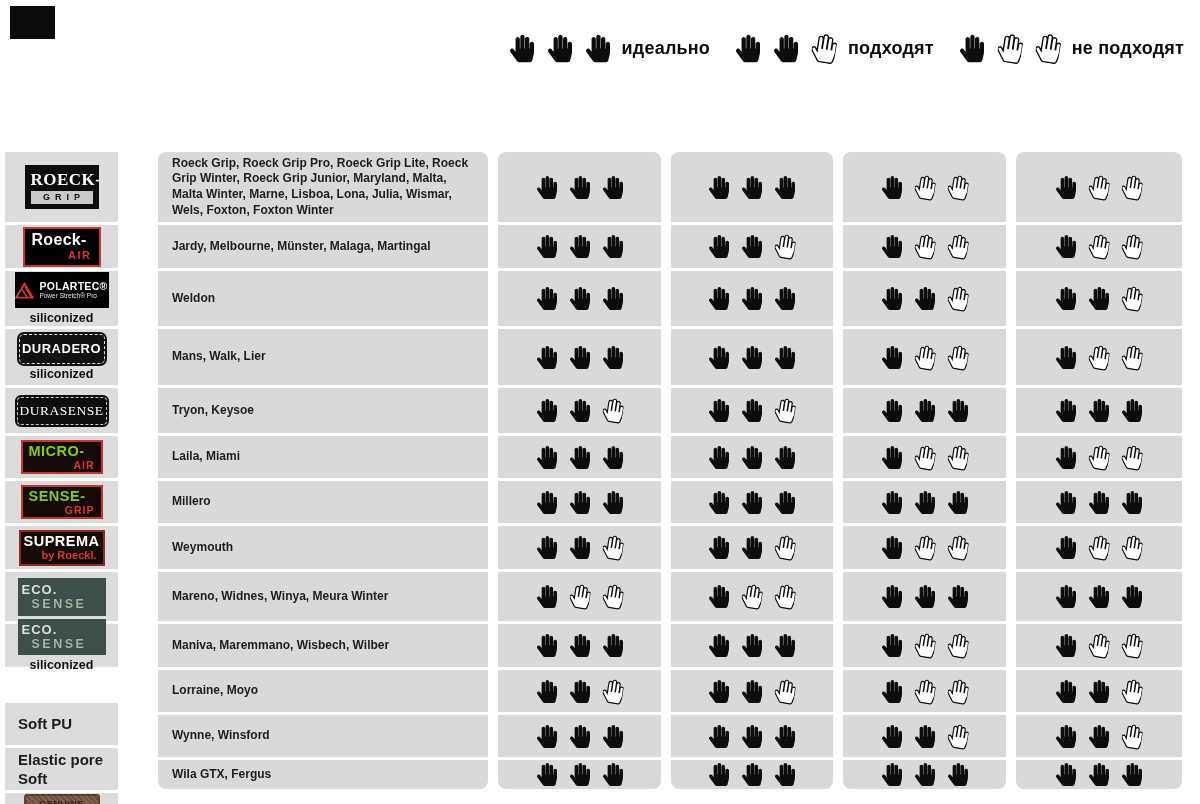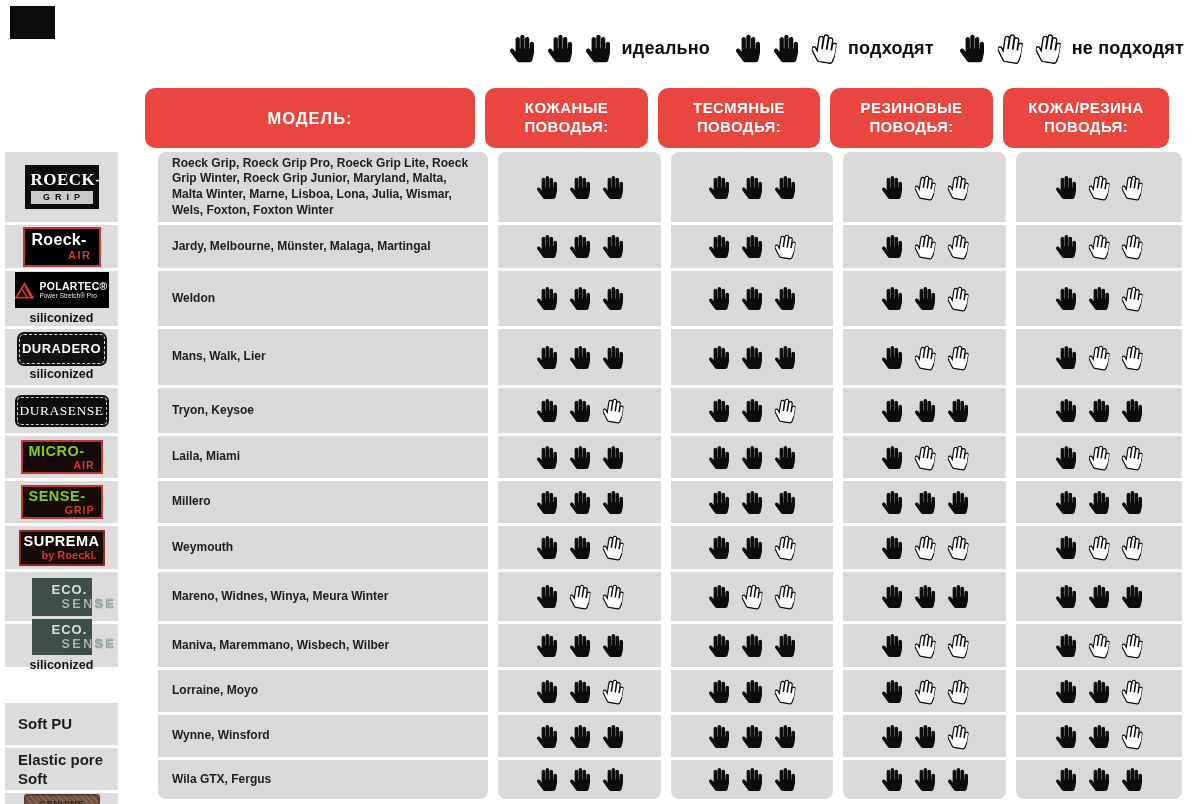--- a/index.html
+++ b/index.html
@@ -74,21 +74,21 @@
   .durasense .l1{color:#fff;font-family:"Liberation Serif",serif;font-size:13.5px;letter-spacing:.5px;}
 
   .badge.micro-air,.badge.sense-grip{background:#150a08;border:2px solid #c2372c;width:82px;height:34px;padding:3px 6px;}
   .micro-air .l1,.sense-grip .l1{color:#84cc16;font-weight:bold;font-size:14.5px;letter-spacing:.5px;}
   .micro-air .l2,.sense-grip .l2{color:#d8392e;font-weight:bold;font-size:10.5px;letter-spacing:1px;align-self:flex-end;margin-top:1px;}
 
   .badge.suprema{background:#150a08;border:2px solid #8f2a20;width:86px;height:36px;padding:3px 6px;align-items:center;}
   .suprema .l1{color:#fff;font-weight:bold;font-size:14.5px;letter-spacing:.5px;}
   .suprema .l2{color:#d8392e;font-weight:bold;font-size:11px;margin-top:2px;align-self:flex-end;}
 
-  .badge.eco-sense{background:#3d4e4b;width:60px;height:38px;padding:4px 20px;}
+  .badge.eco-sense{background:#3d4e4b;width:88px;height:38px;padding:4px 4px;}
   .eco-sense .l1{color:#d9e2d7;font-weight:bold;font-size:13px;letter-spacing:1px;}
   .eco-sense .l2{color:#a7b6a6;font-weight:bold;font-size:12.5px;letter-spacing:2.5px;margin-left:10px;margin-top:2px;text-shadow:0 0 1px #2c3a38;}
 
   .badge.genuine-leather{background:#7d5c48;background-image:repeating-linear-gradient(45deg,rgba(0,0,0,.14) 0 2px,rgba(255,255,255,.05) 2px 4px);
       width:76px;height:40px;align-items:center;border-radius:3px;box-shadow:inset 0 0 0 2px rgba(55,33,24,.45);}
   .genuine-leather .l1{color:#33201a;font-weight:bold;font-size:9px;letter-spacing:.5px;}
   .genuine-leather .l2{color:#33201a;font-weight:bold;font-size:14px;letter-spacing:.5px;margin-top:5px;}
 </style>
 </head>
 <body>
@@ -135,37 +135,20 @@
             <path d="M408.781 128.007C386.356 127.578 368 146.36 368 168.79V256h-8V79.79c0-22.43-18.356-41.212-40.781-40.783C297.488 39.423 280 57.169 280 79v177h-8V40.79C272 18.36 253.644-.422 231.219.007 209.488.423 192 18.169 192 40v216h-8V80.79c0-22.43-18.356-41.212-40.781-40.783C121.488 40.423 104 58.169 104 80v235.992l-31.648-43.519c-12.993-17.866-38.009-21.817-55.877-8.823-17.865 12.994-21.815 38.01-8.822 55.877l125.601 172.705A48 48 0 0 0 172.073 512h197.59c22.274 0 41.622-15.324 46.724-37.006l26.508-112.66a192.011 192.011 0 0 0 5.104-43.975V168c.001-21.831-17.487-39.577-39.218-39.993z"></path>
           </svg>
           <svg viewBox="0 0 448 512" class="hand outline">
             <path d="M408.781 128.007C386.356 127.578 368 146.36 368 168.79V256h-8V79.79c0-22.43-18.356-41.212-40.781-40.783C297.488 39.423 280 57.169 280 79v177h-8V40.79C272 18.36 253.644-.422 231.219.007 209.488.423 192 18.169 192 40v216h-8V80.79c0-22.43-18.356-41.212-40.781-40.783C121.488 40.423 104 58.169 104 80v235.992l-31.648-43.519c-12.993-17.866-38.009-21.817-55.877-8.823-17.865 12.994-21.815 38.01-8.822 55.877l125.601 172.705A48 48 0 0 0 172.073 512h197.59c22.274 0 41.622-15.324 46.724-37.006l26.508-112.66a192.011 192.011 0 0 0 5.104-43.975V168c.001-21.831-17.487-39.577-39.218-39.993z"></path>
           </svg>
         </div>
         <span class="legend-label">не подходят</span>
       </div>
     </div>
 
-  <div class="headers">
-    <div class="hdr w0">
-      <span>МОДЕЛЬ:</span>
-    </div>
-    <div class="hdr w1">
-      <span>КОЖАНЫЕ ПОВОДЬЯ:</span>
-    </div>
-    <div class="hdr w2">
-      <span>ТЕСМЯНЫЕ ПОВОДЬЯ:</span>
-    </div>
-    <div class="hdr w3">
-      <span>РЕЗИНОВЫЕ ПОВОДЬЯ:</span>
-    </div>
-    <div class="hdr w4">
-      <span>КОЖА/РЕЗИНА ПОВОДЬЯ:</span>
-    </div>
-  </div>
 
   <div class="sidebar" id="sidebar">
       <div class="s-item" style="height: 70px;">
         <div class="badge roeck-grip">
           <span class="l1">ROECK-</span>
           <span class="l2">GRIP</span>
         </div>
       </div>
       <div class="s-item" style="height: 43px;">
         <div class="badge roeck-air">
@@ -920,21 +903,21 @@
             </svg>
             <svg viewBox="0 0 448 512" class="hand filled">
               <path d="M408.781 128.007C386.356 127.578 368 146.36 368 168.79V256h-8V79.79c0-22.43-18.356-41.212-40.781-40.783C297.488 39.423 280 57.169 280 79v177h-8V40.79C272 18.36 253.644-.422 231.219.007 209.488.423 192 18.169 192 40v216h-8V80.79c0-22.43-18.356-41.212-40.781-40.783C121.488 40.423 104 58.169 104 80v235.992l-31.648-43.519c-12.993-17.866-38.009-21.817-55.877-8.823-17.865 12.994-21.815 38.01-8.822 55.877l125.601 172.705A48 48 0 0 0 172.073 512h197.59c22.274 0 41.622-15.324 46.724-37.006l26.508-112.66a192.011 192.011 0 0 0 5.104-43.975V168c.001-21.831-17.487-39.577-39.218-39.993z"></path>
             </svg>
             <svg viewBox="0 0 448 512" class="hand outline">
               <path d="M408.781 128.007C386.356 127.578 368 146.36 368 168.79V256h-8V79.79c0-22.43-18.356-41.212-40.781-40.783C297.488 39.423 280 57.169 280 79v177h-8V40.79C272 18.36 253.644-.422 231.219.007 209.488.423 192 18.169 192 40v216h-8V80.79c0-22.43-18.356-41.212-40.781-40.783C121.488 40.423 104 58.169 104 80v235.992l-31.648-43.519c-12.993-17.866-38.009-21.817-55.877-8.823-17.865 12.994-21.815 38.01-8.822 55.877l125.601 172.705A48 48 0 0 0 172.073 512h197.59c22.274 0 41.622-15.324 46.724-37.006l26.508-112.66a192.011 192.011 0 0 0 5.104-43.975V168c.001-21.831-17.487-39.577-39.218-39.993z"></path>
             </svg>
           </div>
         </div>
       </div>
-      <div class="t-row" style="height: 39px;">
+      <div class="t-row" style="height: 29px;">
         <div class="cell model">
           <span>Wila GTX, Fergus</span>
         </div>
         <div class="cell rate w1">
           <div class="hands">
             <svg viewBox="0 0 448 512" class="hand filled">
               <path d="M408.781 128.007C386.356 127.578 368 146.36 368 168.79V256h-8V79.79c0-22.43-18.356-41.212-40.781-40.783C297.488 39.423 280 57.169 280 79v177h-8V40.79C272 18.36 253.644-.422 231.219.007 209.488.423 192 18.169 192 40v216h-8V80.79c0-22.43-18.356-41.212-40.781-40.783C121.488 40.423 104 58.169 104 80v235.992l-31.648-43.519c-12.993-17.866-38.009-21.817-55.877-8.823-17.865 12.994-21.815 38.01-8.822 55.877l125.601 172.705A48 48 0 0 0 172.073 512h197.59c22.274 0 41.622-15.324 46.724-37.006l26.508-112.66a192.011 192.011 0 0 0 5.104-43.975V168c.001-21.831-17.487-39.577-39.218-39.993z"></path>
             </svg>
             <svg viewBox="0 0 448 512" class="hand filled">
               <path d="M408.781 128.007C386.356 127.578 368 146.36 368 168.79V256h-8V79.79c0-22.43-18.356-41.212-40.781-40.783C297.488 39.423 280 57.169 280 79v177h-8V40.79C272 18.36 253.644-.422 231.219.007 209.488.423 192 18.169 192 40v216h-8V80.79c0-22.43-18.356-41.212-40.781-40.783C121.488 40.423 104 58.169 104 80v235.992l-31.648-43.519c-12.993-17.866-38.009-21.817-55.877-8.823-17.865 12.994-21.815 38.01-8.822 55.877l125.601 172.705A48 48 0 0 0 172.073 512h197.59c22.274 0 41.622-15.324 46.724-37.006l26.508-112.66a192.011 192.011 0 0 0 5.104-43.975V168c.001-21.831-17.487-39.577-39.218-39.993z"></path>

